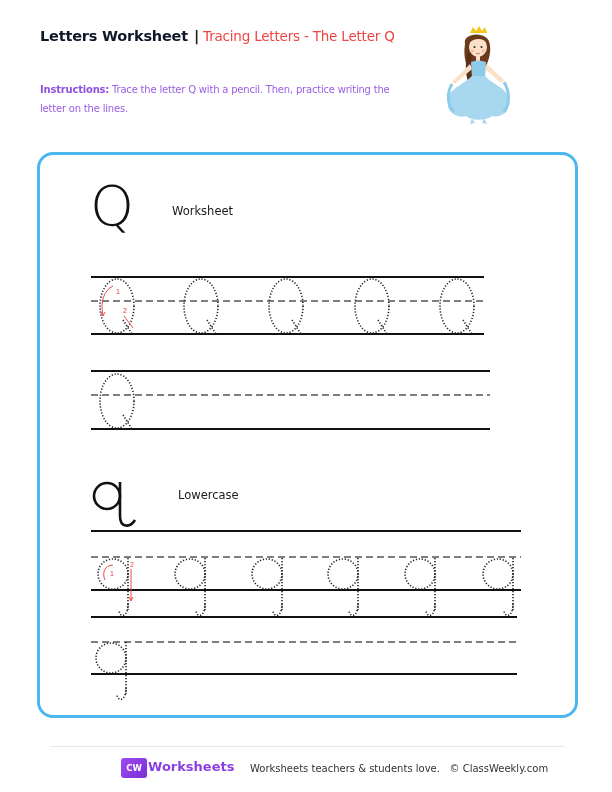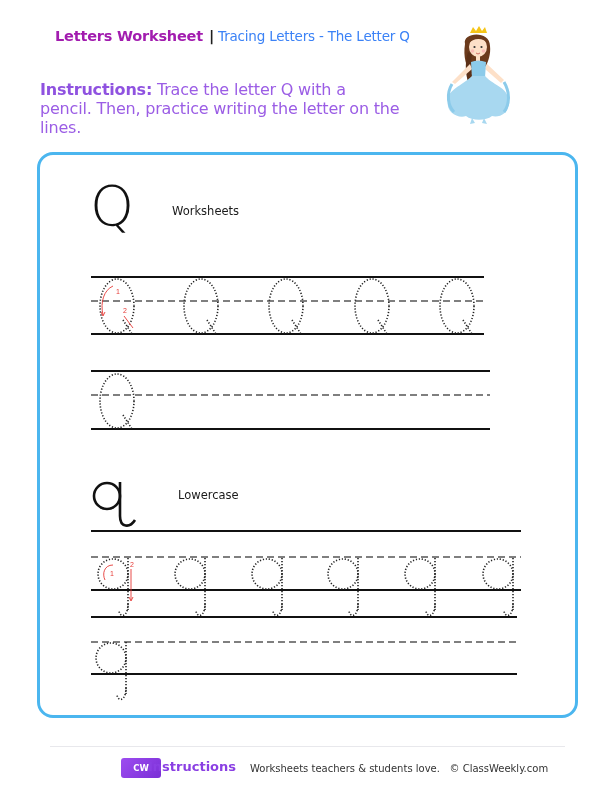--- a/index.html
+++ b/index.html
@@ -1,29 +1,29 @@
 <!DOCTYPE html>
 <html><head>
 <meta charset="utf-8">
 <style>
   html,body{margin:0;padding:0;background:#ffffff;}
   body{width:612px;height:792px;position:relative;overflow:hidden;font-family:"DejaVu Sans","Liberation Sans",sans-serif;color:#222;}
   .abs{position:absolute;}
   .header{left:40px;top:28px;font-size:14.5px;white-space:nowrap;letter-spacing:-0.2px;}
-  .header .t1{font-weight:bold;color:#a21caf;margin-left:15px;}
+  .header .t1{font-weight:bold;color:#0f172a;}
   .header .sep{color:#1e1e1e;margin:0 4px 0 6px;font-weight:bold;}
-  .header .t2{color:#3b82f6;font-size:13.5px;}
-  .instr{left:40px;top:80px;width:360px;font-size:16px;line-height:19px;color:#9b5de5;letter-spacing:-0.2px;}
+  .header .t2{color:#ef4444;font-size:13.5px;}
+  .instr{left:40px;top:80px;width:360px;font-size:10px;line-height:19px;color:#9b5de5;letter-spacing:-0.2px;}
   .instr b{font-weight:bold;color:#8f52e0;}
   .princess{left:432px;top:22px;width:90px;height:108px;}
   .frame{left:37px;top:152px;width:535px;height:560px;border:3px solid #4bb6ef;border-radius:16px;}
   .label{font-size:11.5px;color:#1a1a1a;font-weight:normal;}
   .lines{left:0;top:0;width:612px;height:792px;}
   .footer-rule{left:50px;top:746px;width:515px;height:1px;background:#e8e8ec;}
-  .logo-box{left:121px;top:758px;width:40px;height:20px;border-radius:3px;background:linear-gradient(135deg,#9d4cf0,#7a2fd6);color:#fff;font-size:8.5px;font-weight:bold;text-align:center;line-height:20px;}
+  .logo-box{left:121px;top:758px;width:26px;height:20px;border-radius:3px;background:linear-gradient(135deg,#9d4cf0,#7a2fd6);color:#fff;font-size:8.5px;font-weight:bold;text-align:center;line-height:20px;}
   .logo-text{left:148px;top:759px;font-size:13px;font-weight:bold;color:#8a3fe3;}
   .footer-text{left:250px;top:763px;font-size:10px;color:#333;white-space:nowrap;}
 </style>
 </head>
 <body>
 
 <div class="abs header">
   <span class="t1">Letters Worksheet</span><span class="sep">|</span><span class="t2">Tracing Letters - The Letter Q</span>
 </div>
 
@@ -55,21 +55,21 @@
   <path d="M40,54 L53,54 C62,64 78,66 76,80 C78,92 66,96 60,94 C54,99 40,99 34,94 C26,97 14,90 16,80 C14,68 30,64 40,54 Z" fill="#a8d8f0"></path>
   <path d="M20,62 C14,72 16,84 22,90" stroke="#8ccbea" stroke-width="3" fill="none"></path>
   <path d="M72,60 C78,70 78,82 72,90" stroke="#8ccbea" stroke-width="3" fill="none"></path>
   <path d="M40,96 L38,102 L43,101 Z" fill="#a8d8f0"></path>
   <path d="M52,96 L55,102 L50,101 Z" fill="#a8d8f0"></path>
 </svg>
 
 <div class="abs frame"></div>
 
 <div class="abs" style="left:90px;top:178px;font-size:56px;line-height:56px;font-family:'DejaVu Sans',sans-serif;font-weight:200;color:#111;-webkit-text-stroke:0px;">Q</div>
-<div class="abs label" style="left:172px;top:204px;">Worksheets</div>
+<div class="abs label" style="left:172px;top:204px;">Worksheet</div>
 
 <div class="abs label" style="left:178px;top:488px;">Lowercase</div>
 
 <svg class="abs lines" viewBox="0 0 612 792">
   <defs>
     <g id="bigQ">
       <ellipse cx="0" cy="0" rx="17" ry="27" fill="none" stroke="#222" stroke-width="1.6" stroke-dasharray="1.2,1.8"></ellipse>
       <line x1="6" y1="14" x2="15" y2="28" stroke="#222" stroke-width="1.6" stroke-dasharray="1.2,1.8"></line>
     </g>
     <g id="smallQ">
@@ -129,16 +129,16 @@
   <g>
     <line x1="91" y1="617" x2="517" y2="617" stroke="#111" stroke-width="2"></line>
     <line x1="91" y1="642" x2="517" y2="642" stroke="#555" stroke-width="1.3" stroke-dasharray="7,4"></line>
     <line x1="91" y1="674" x2="517" y2="674" stroke="#111" stroke-width="2.2"></line>
     <use href="#smallQ" x="111" y="658"></use>
   </g>
 </svg>
 
 <div class="abs footer-rule"></div>
 <div class="abs logo-box">CW</div>
-<div class="abs logo-text">Instructions</div>
+<div class="abs logo-text">Worksheets</div>
 <div class="abs footer-text">
   <span>Worksheets teachers &amp; students love.</span>&nbsp;&nbsp;&nbsp;<span>© ClassWeekly.com</span>
 </div>
 
 </body></html>

